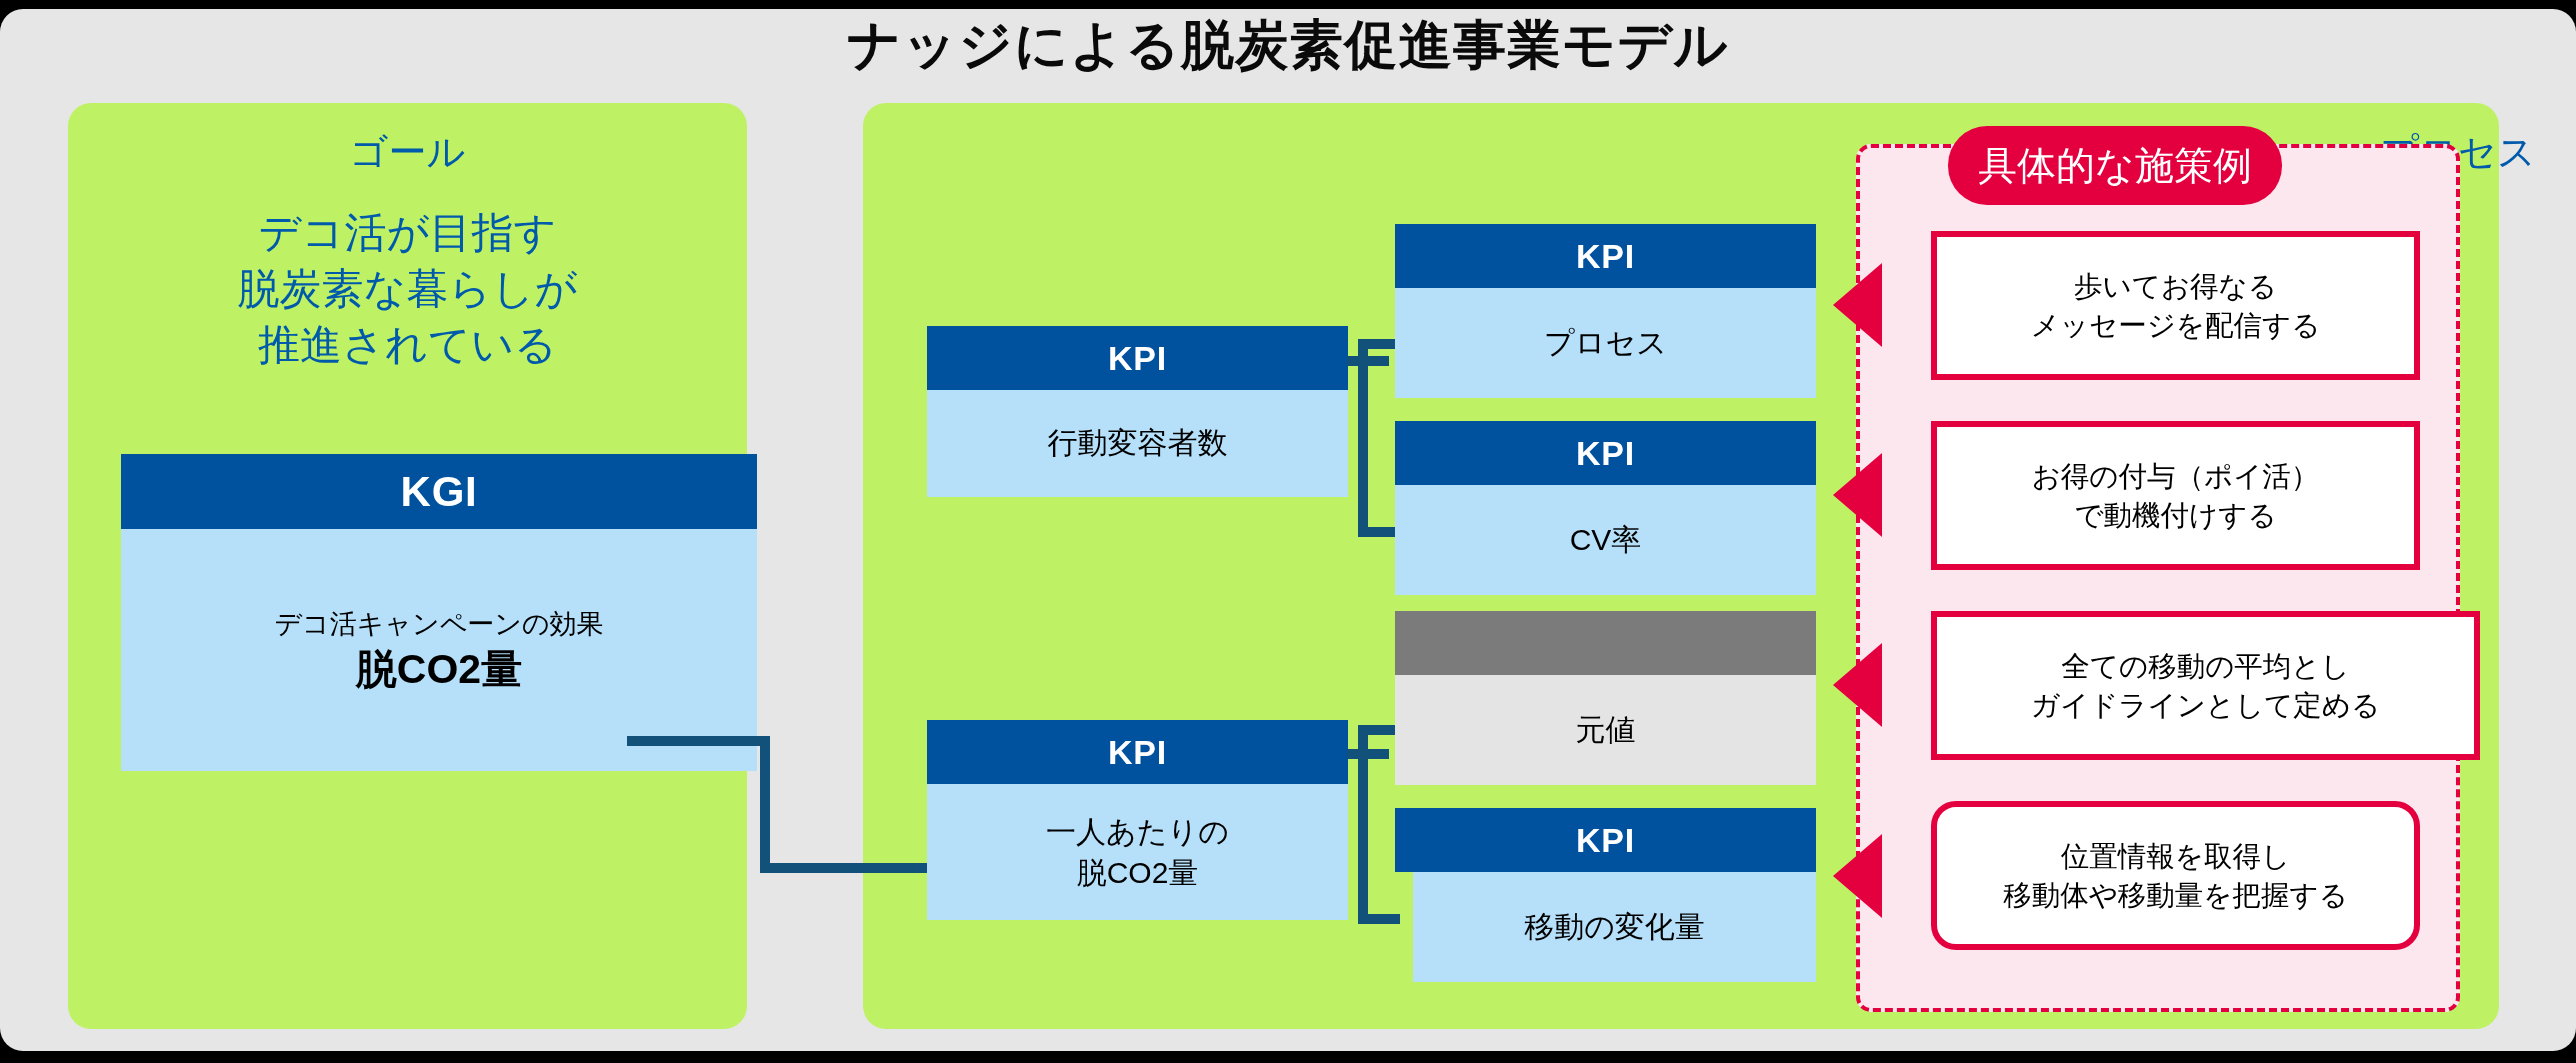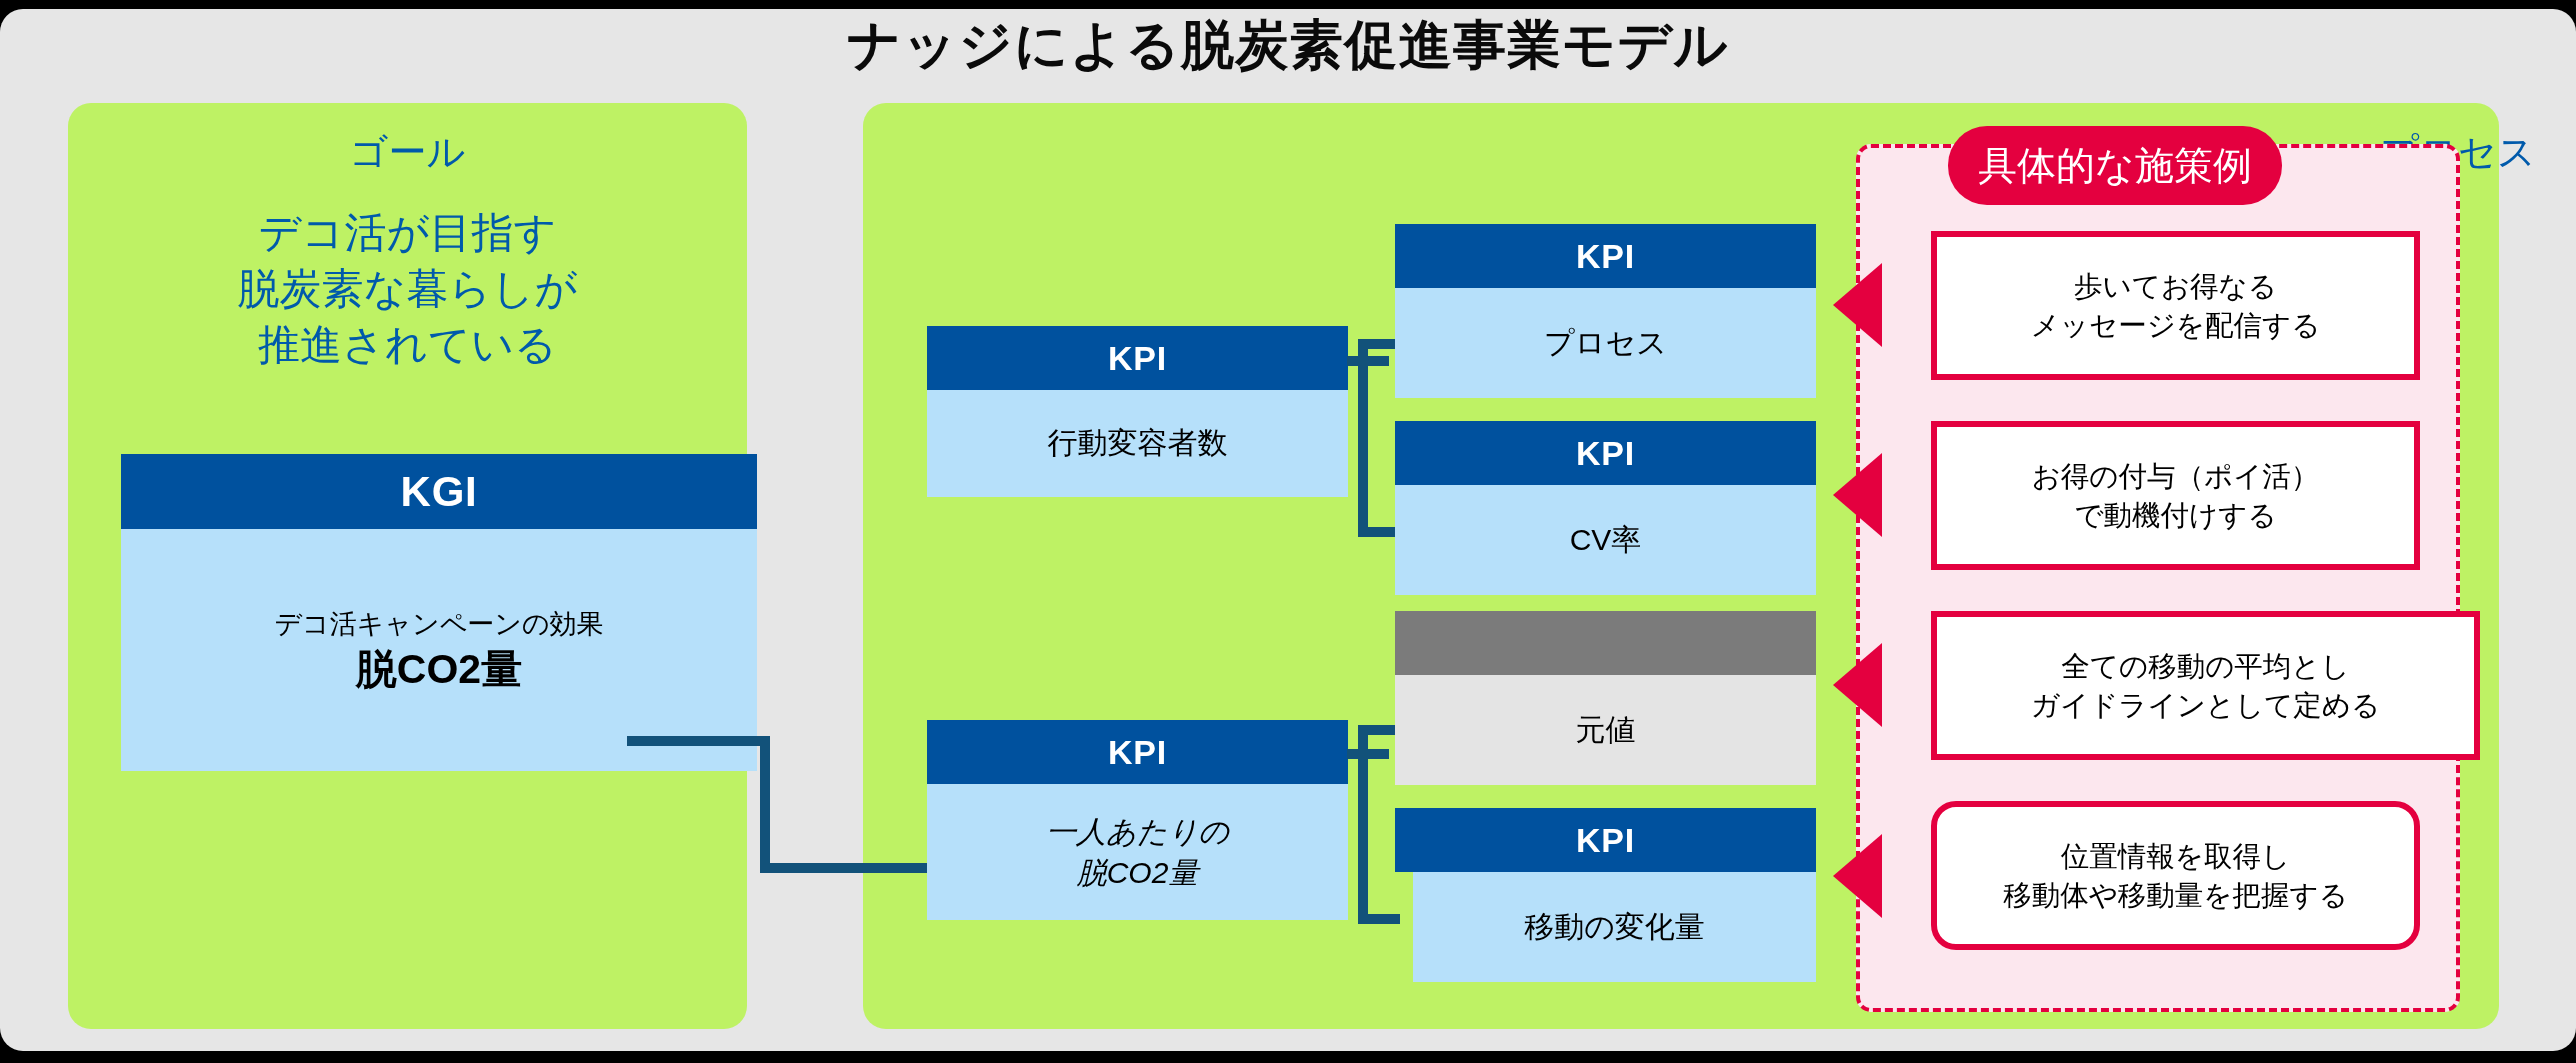--- a/index.html
+++ b/index.html
@@ -44,21 +44,21 @@
   #kgi-box{left:53px;top:351px;width:636px;}
   #kgi-box .khead{height:75px;line-height:75px;font-size:42px;}
   #kgi-box .kbody{height:242px;flex-direction:column;}
   #kgi-sub{font-size:27px;line-height:37px;}
   #kgi-main{font-size:41px;font-weight:bold;line-height:52px;}
 
   
   #kpi-mid-1{left:927px;top:326px;width:421px;}
   #kpi-mid-1 .kbody{height:107px;font-size:30px;}
   #kpi-mid-2{left:927px;top:720px;width:421px;}
-  #kpi-mid-2 .kbody{height:136px;font-size:30px;line-height:41px;font-style:italic;}
+  #kpi-mid-2 .kbody{height:136px;font-size:30px;line-height:41px;}
 
   
   #kpi-r-1{left:1395px;top:224px;width:421px;}
   #kpi-r-1 .kbody{height:110px;font-size:30px;}
   #kpi-r-2{left:1395px;top:421px;width:421px;}
   #kpi-r-2 .kbody{height:110px;font-size:30px;}
   #kpi-r-3{left:1395px;top:611px;width:421px;}
   #kpi-r-3 .kbody{height:110px;font-size:30px;text-align:right;}
   #kpi-r-4{left:1395px;top:808px;width:421px;}
   #kpi-r-4 .kbody{height:110px;font-size:30px;margin-left:18px;}

